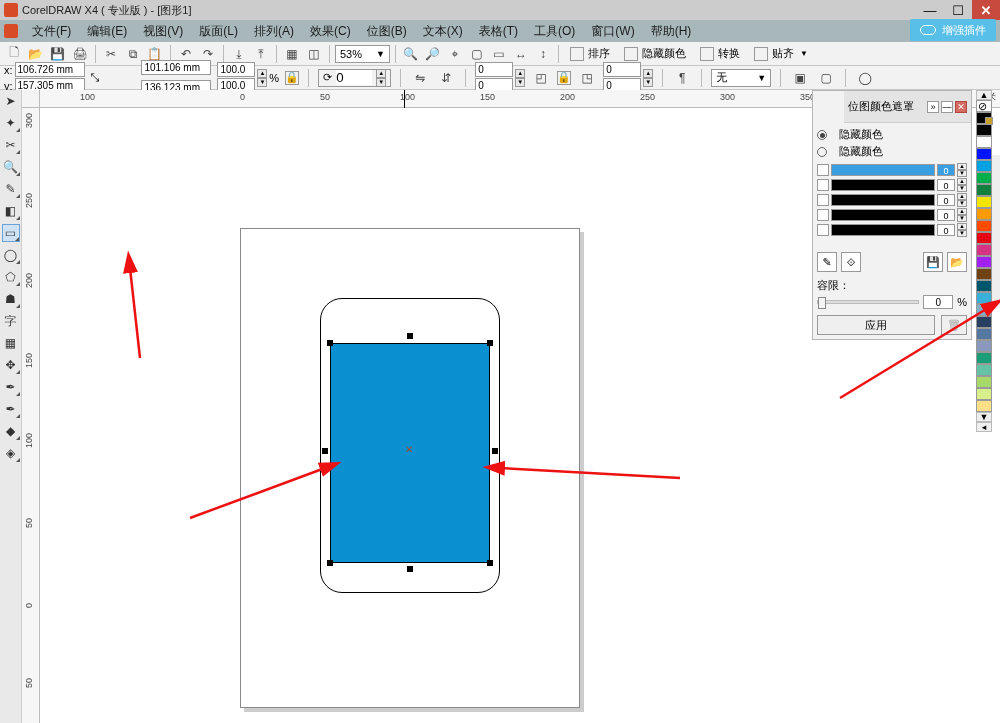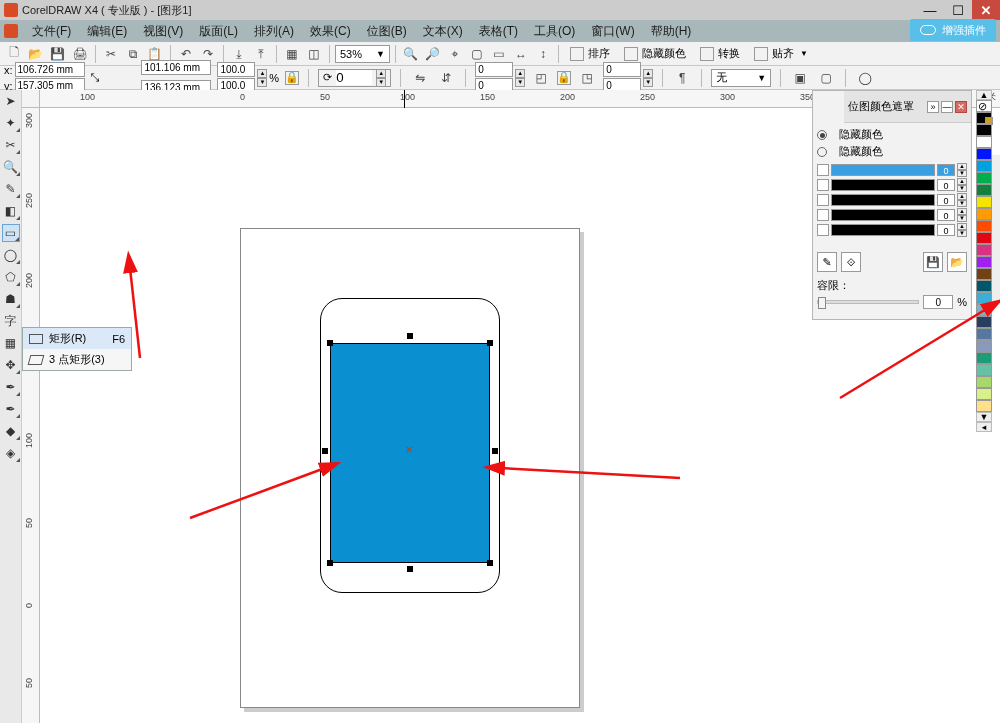--- a/index.html
+++ b/index.html
@@ -284,36 +284,20 @@
     <div class="ltool">☗<span class="corner"></span></div>
     <div class="ltool">字</div>
     <div class="ltool">▦</div>
     <div class="ltool">✥<span class="corner"></span></div>
     <div class="ltool">✒<span class="corner"></span></div>
     <div class="ltool">✒<span class="corner"></span></div>
     <div class="ltool">◆<span class="corner"></span></div>
     <div class="ltool">◈<span class="corner"></span></div>
   </div>
 
-  <div class="flyout">
-    <div class="fly-item hover">
-      <span class="fi-left">
-          <span class="fi-icon"></span>
-          <span>矩形(R)</span>
-        </span>
-      <span>F6</span>
-    </div>
-    <div class="fly-item">
-      <span class="fi-left">
-          <span class="fi-icon three"></span>
-          <span>3 点矩形(3)</span>
-        </span>
-      <span></span>
-    </div>
-  </div>
 
   <div class="work-wrap">
     <div class="ruler-top">
       <div class="ruler-corner"></div>
       <div class="ruler-h">
         <span class="tick-label" style="left:40px">100</span>
         <span class="tick-label" style="left:200px">0</span>
         <span class="tick-label" style="left:280px">50</span>
         <span class="tick-label" style="left:360px">100</span>
         <span class="tick-label" style="left:440px">150</span>
@@ -468,20 +452,24 @@
         <span class="rpt">📂</span>
       </div>
       <div style="margin-bottom:2px;"><span>容限：</span></div>
       <div class="rp-tolerance">
         <div class="rp-slider">
             <div class="knob"></div>
           </div>
         <input value="0" style="">
         <span>%</span>
       </div>
+      <div class="rp-apply">
+        <button>应用</button>
+        <button class="trash">🗑</button>
+      </div>
     </div>
   </div>
 
   <div class="color-strip">
     <div class="cs-arrow">▲</div>
     <div class="cs-box" style="background:#fff;position:relative">
         <span style="position:absolute;left:1px;top:-1px;font-size:11px;">⊘</span>
       </div>
     <div class="cs-box" style="background:#000;position:relative">
         <span style="position:absolute;right:-2px;bottom:-2px;width:8px;height:8px;background:#c8a030;border:1px solid #999"></span>

